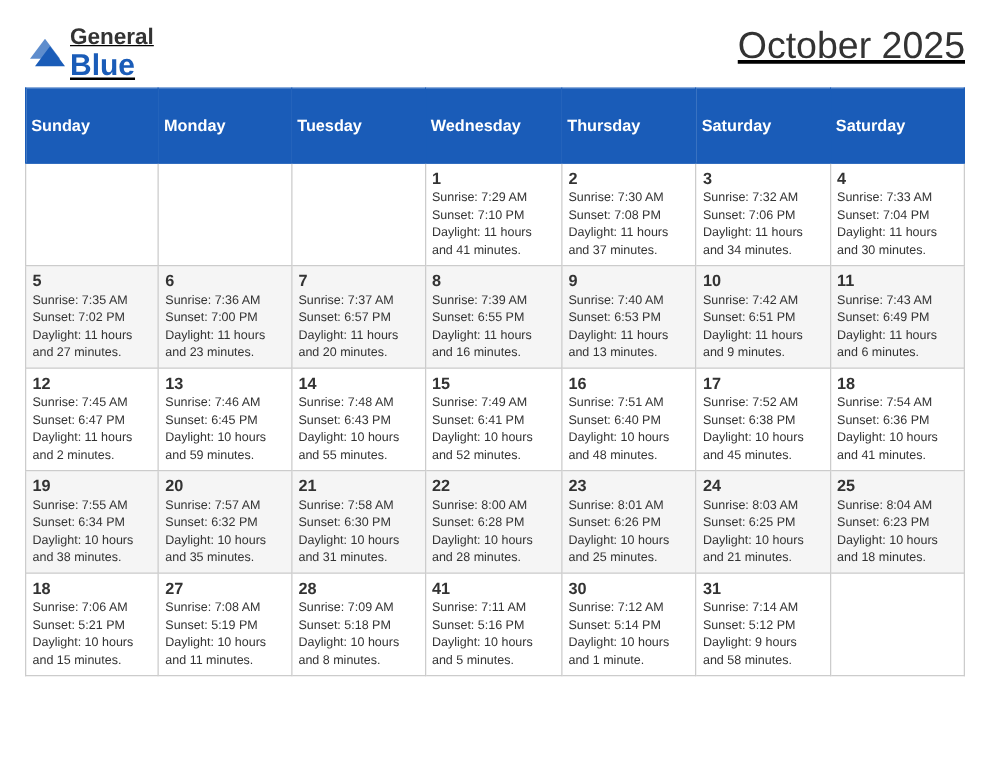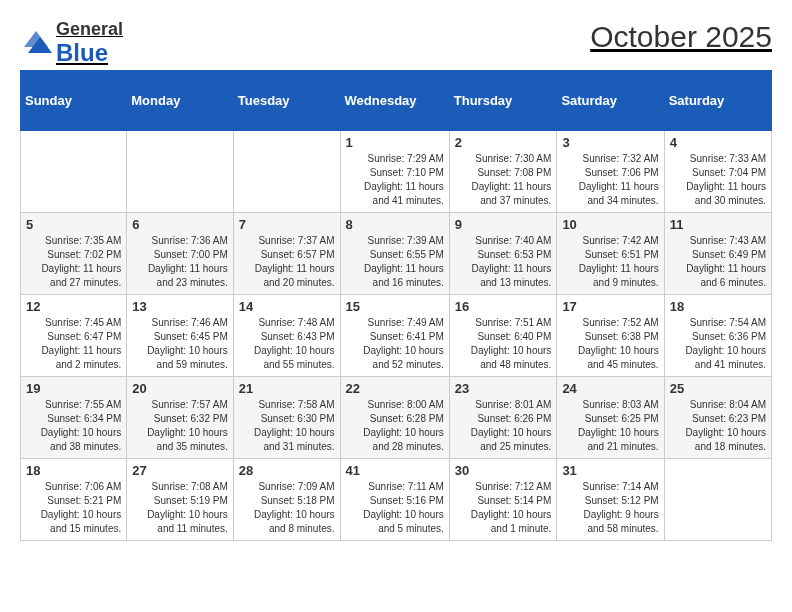--- a/index.html
+++ b/index.html
@@ -83,21 +83,20 @@
       font-size: 13px;
       font-weight: bold;
       color: #333;
       display: block;
       margin-bottom: 2px;
     }
     .day-info {
       font-size: 10px;
       color: #333;
       line-height: 1.4;
-      text-align: right;
     }
     .empty-cell {
       background: #f9f9f9;
     }
   </style>
 </head>
 <body>
 
 <div class="header">
   <div class="logo">

